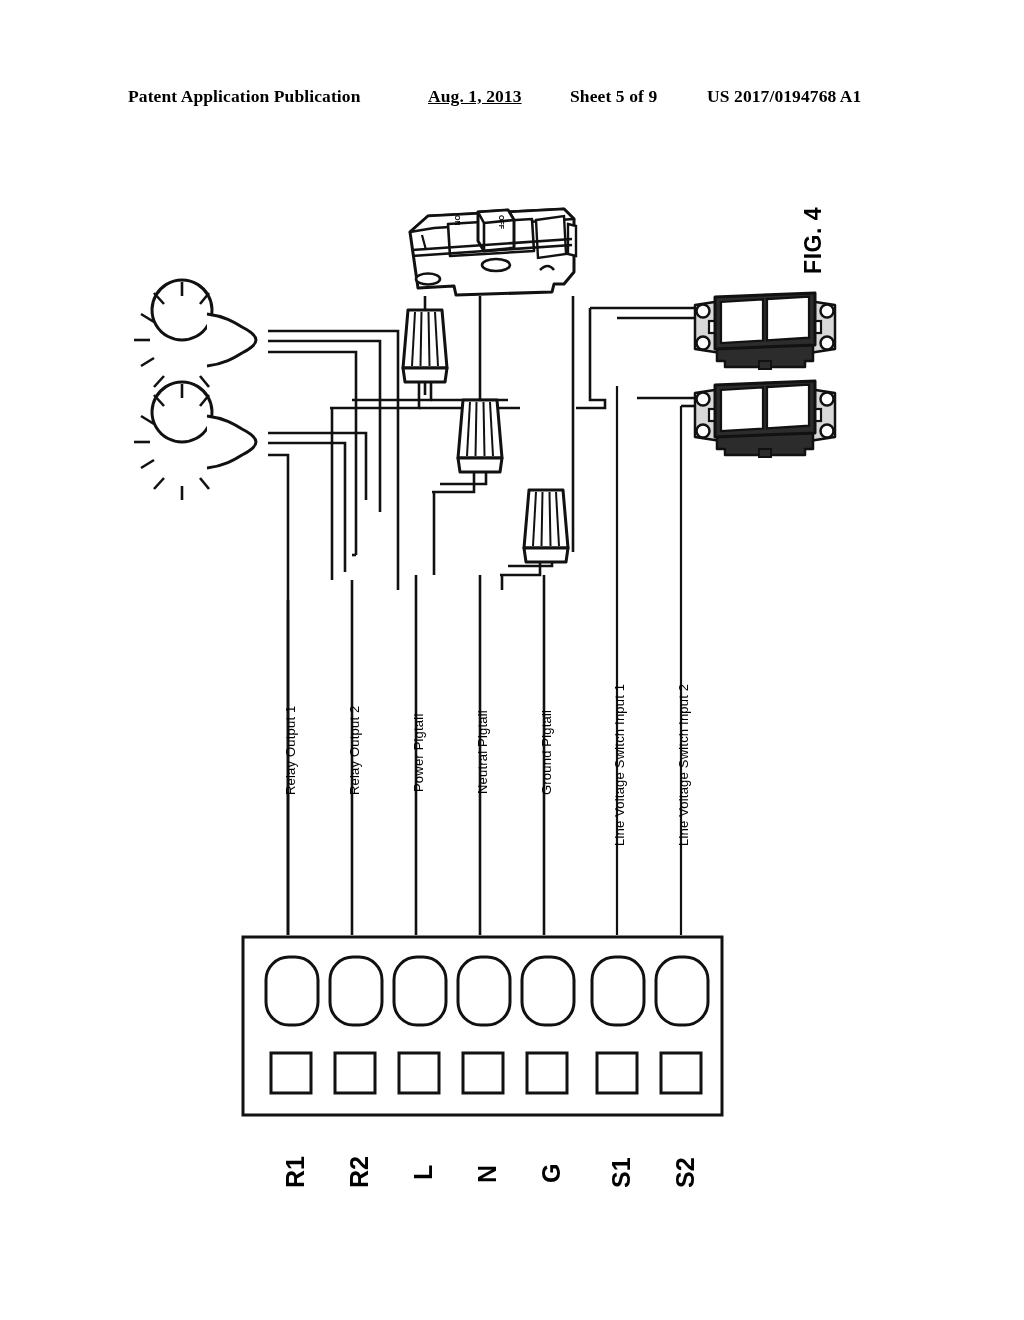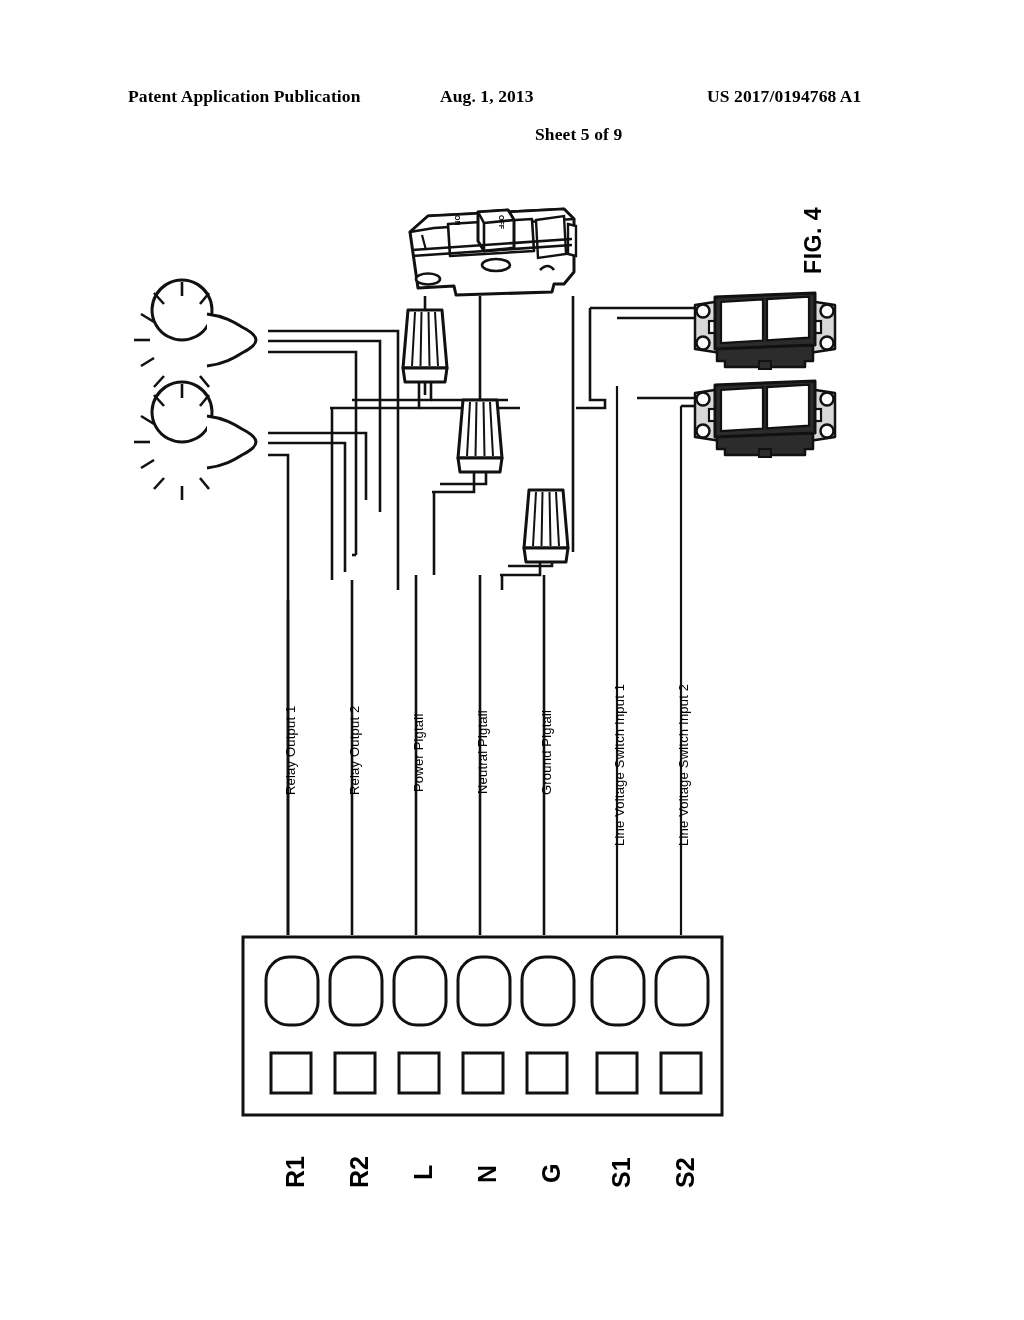--- a/index.html
+++ b/index.html
@@ -37,26 +37,26 @@
     font-size: 17.5px;
     letter-spacing: 0.1px;
     white-space: nowrap;
   }
   #header .h-pub {
     position: absolute;
     left: 128px;
   }
   #header .h-date {
     position: absolute;
-    left: 440px;
+    left: 428px;
+    text-decoration: underline;
   }
   #header .h-sheet {
     position: absolute;
-    left: 535px;
-    margin-top: 38px;
+    left: 570px;
   }
   #header .h-docnum {
     position: absolute;
     left: 707px;
   }
 
   
   #fig-label {
     position: absolute;
     left: 800px;

